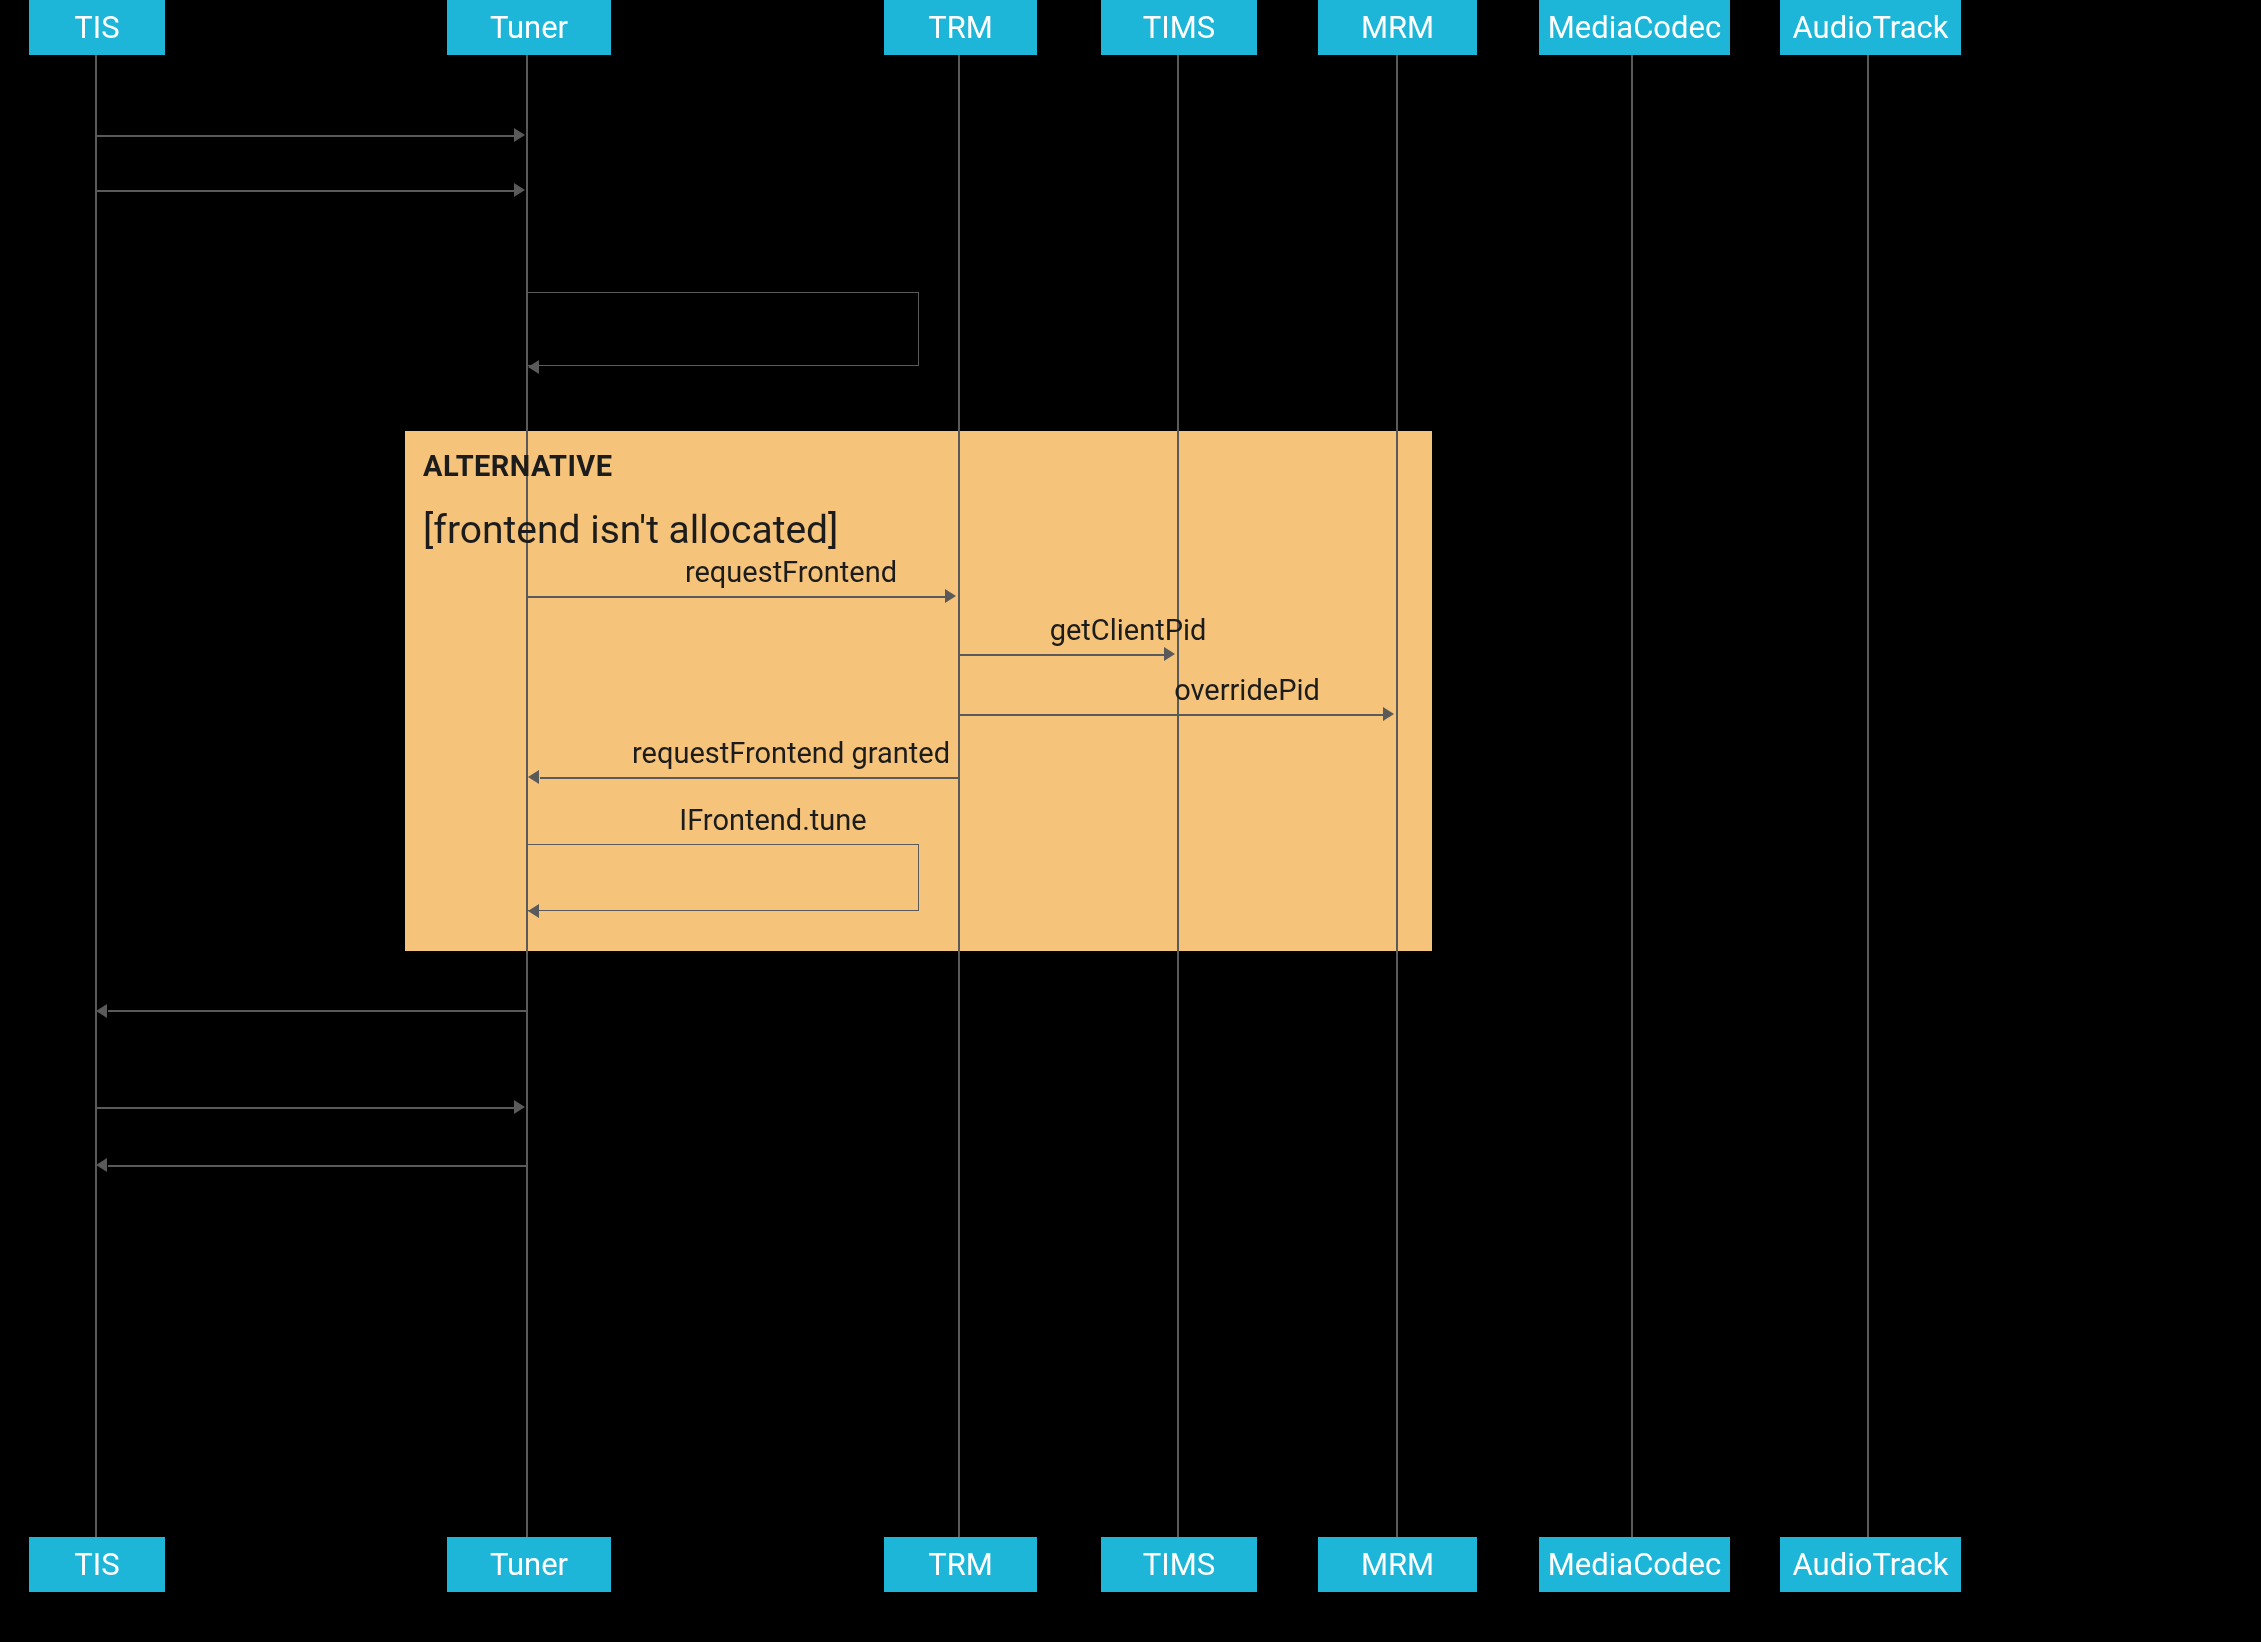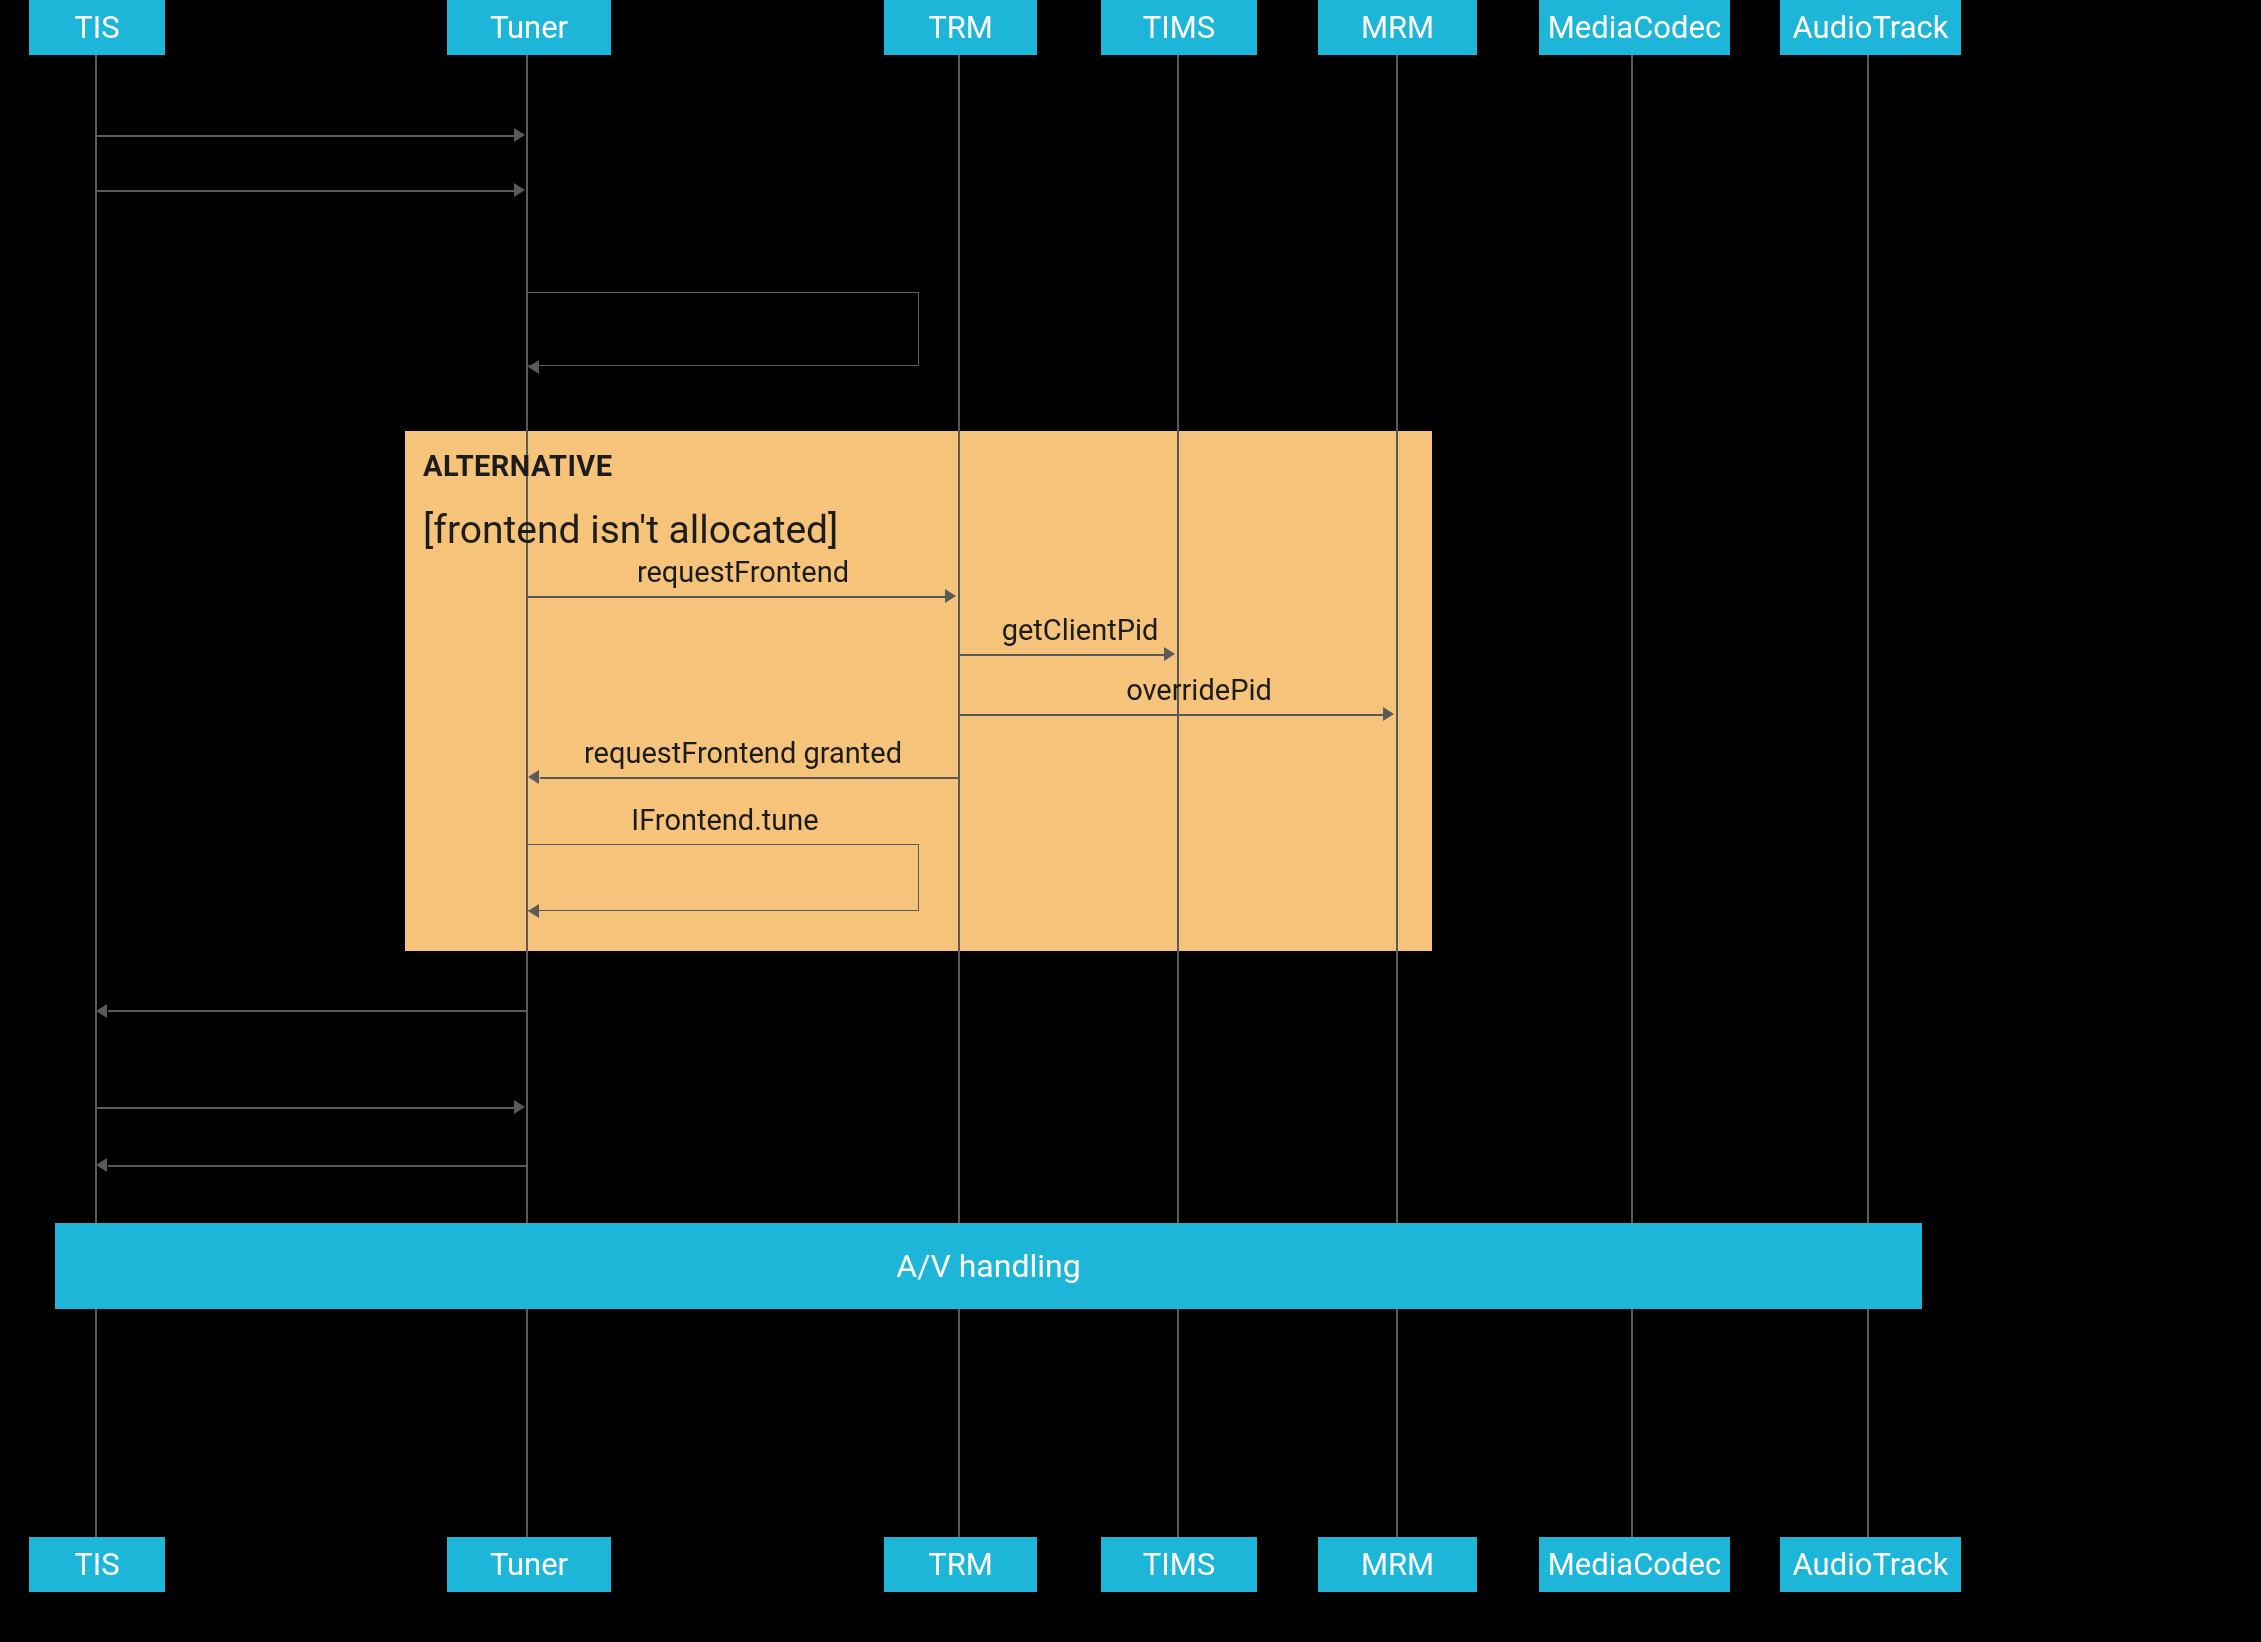--- a/index.html
+++ b/index.html
@@ -72,20 +72,21 @@
     border-top: 7.3px solid transparent;
     border-bottom: 7.3px solid transparent;
     border-right: 11.7px solid var(--grid);
   }
   .msg-label {
     position: absolute;
     font-size: 29px;
     color: var(--text-dark);
     text-align: center;
     white-space: nowrap;
+    padding-left: 48px;
   }
   .self-box {
     position: absolute;
     border: 1.5px solid var(--grid);
     box-sizing: border-box;
   }
   .banner {
     position: absolute;
     background: var(--cyan);
     color: var(--text-light);
@@ -149,23 +150,20 @@
 
   <div class="arrow-line" style="left:108px; top:1010px; width:420px;"></div>
   <div class="arrow-head-l" style="left:96px; top:1004px;"></div>
 
   <div class="arrow-line" style="left:96px; top:1107px; width:418px;"></div>
   <div class="arrow-head-r" style="left:514px; top:1100px;"></div>
 
   <div class="arrow-line" style="left:108px; top:1165px; width:420px;"></div>
   <div class="arrow-head-l" style="left:96px; top:1158px;"></div>
 
-  <div class="banner" style="left:55px; top:1223px; width:1867px; height:86px;">
-    <span>A/V handling</span>
-  </div>
 
   <div class="actor-box" style="left:29px;  top:0; width:136px; height:55px;">
     <span>TIS</span>
   </div>
   <div class="actor-box" style="left:447px; top:0; width:164px; height:55px;">
     <span>Tuner</span>
   </div>
   <div class="actor-box" style="left:884px; top:0; width:153px; height:55px;">
     <span>TRM</span>
   </div>

